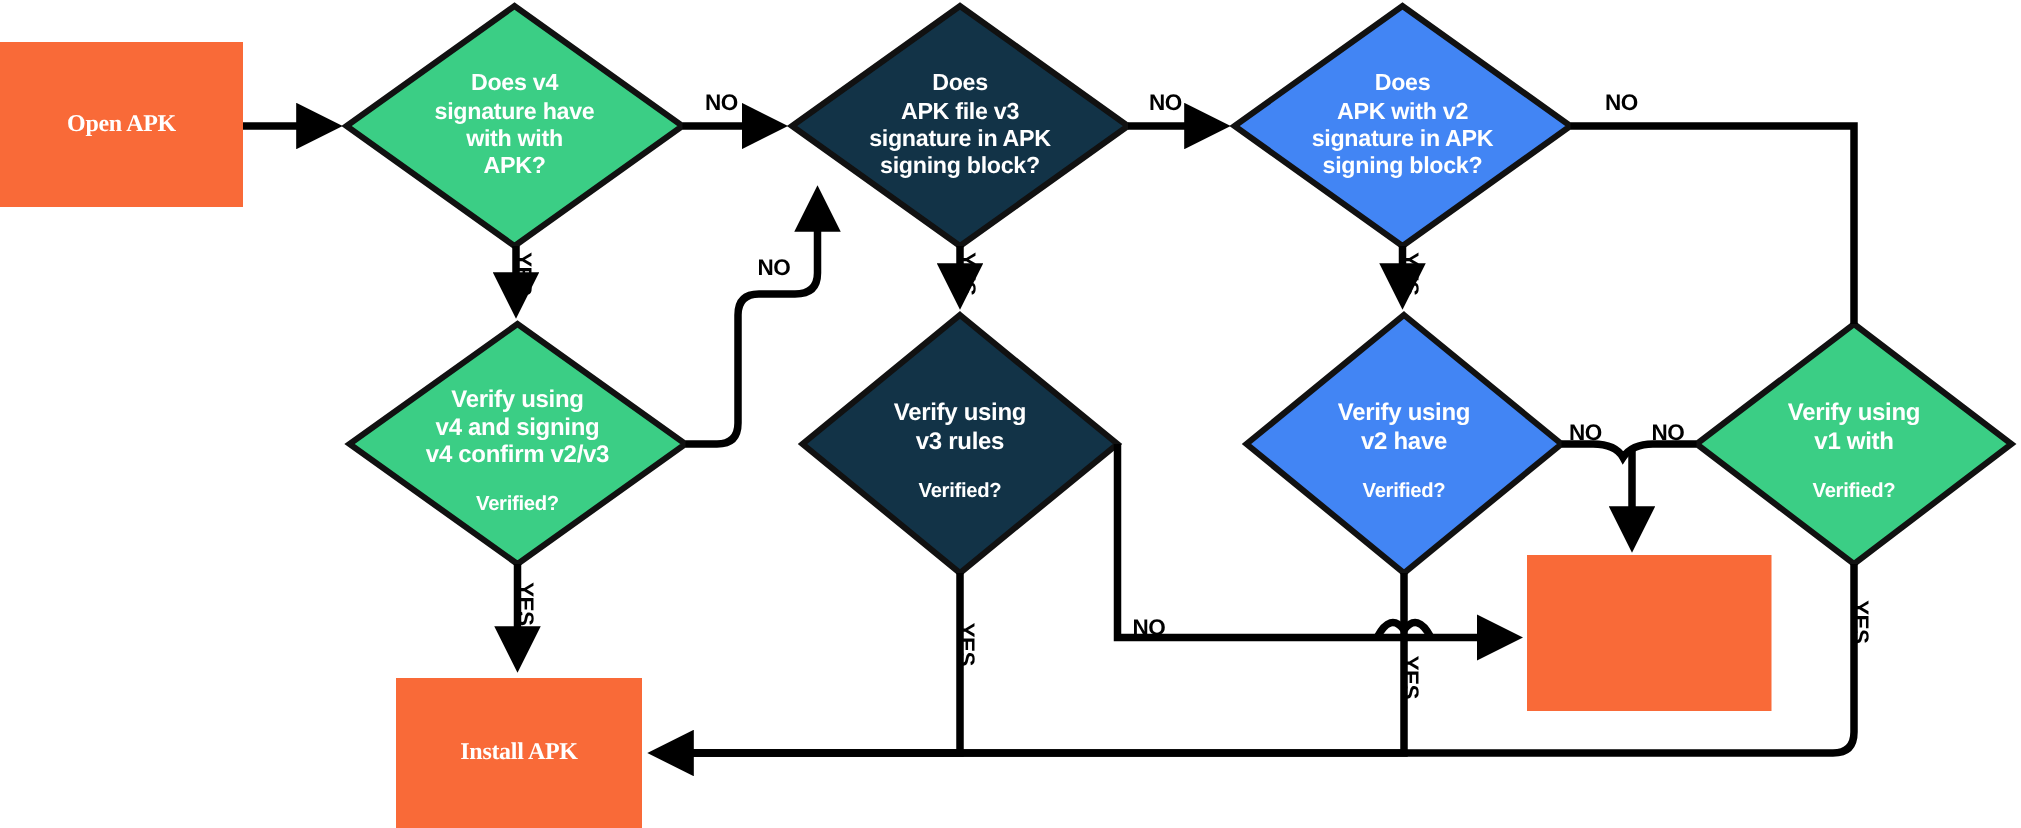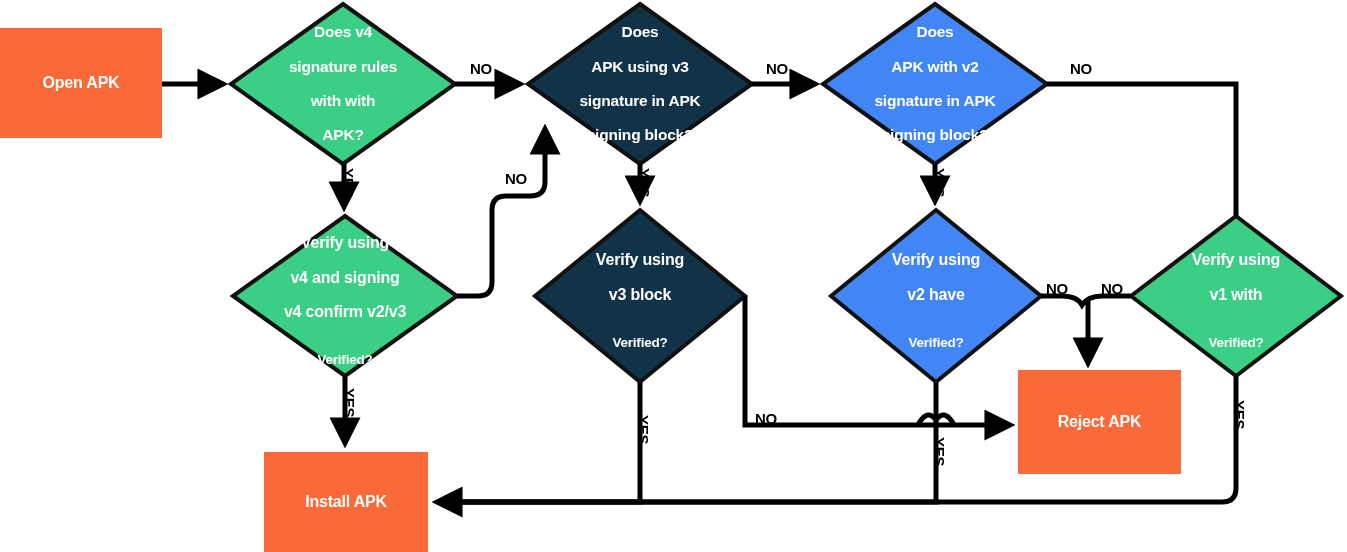--- a/index.html
+++ b/index.html
@@ -7,25 +7,25 @@
   #stage{position:relative;width:1347px;height:552px;background:#fff;overflow:hidden;}
   #stage svg{position:absolute;left:0;top:0;width:1347px;height:552px;}
   .edge{fill:none;stroke:#000000;stroke-width:5;}
   .arrowhead{fill:#000000;}
   .nodeshape{stroke:#111111;stroke-width:4;}
   .nodetext{
      position:absolute;display:flex;flex-direction:column;
      align-items:center;justify-content:center;
      color:#ffffff;font-weight:bold;text-align:center;
      font-family:"Liberation Sans", sans-serif;
-     line-height:1.18;letter-spacing:-0.2px;gap:16px;
+     line-height:1.18;letter-spacing:-0.2px;
   }
   .nodetext .ln{display:block;white-space:nowrap;}
   .sub{margin-top:14px;font-size:13.5px;}
-  .boxtext{font-size:16px;}
+  .boxtext{font-size:16px;font-family:Liberation Serif, serif;}
   .dia-q{font-size:15.5px;}
   .dia-v{font-size:16px;}
   .edgelabel{
      position:absolute;color:#000000;font-weight:bold;
      font-family:"Liberation Sans", sans-serif;
      font-size:15px;letter-spacing:-0.3px;white-space:nowrap;
   }
   .vert{transform-origin:0 0;}
 </style>
 </head>
@@ -91,71 +91,68 @@
 
     <path class="edge" d="M 1236 376 L 1236 488 Q 1236 502 1222 502 L 438 502"></path>
   </svg>
 
   <div class="nodetext boxtext" style="left:0px;top:28px;width:162px;height:110px;">
     <span class="ln">Open APK</span>
   </div>
 
   <div class="nodetext dia-q" style="left:253px;top:24px;width:180px;height:120px;">
     <span class="ln">Does v4</span>
-    <span class="ln">signature rules</span>
+    <span class="ln">signature have</span>
     <span class="ln">with with</span>
     <span class="ln">APK?</span>
   </div>
 
   <div class="nodetext dia-q" style="left:542px;top:24px;width:196px;height:120px;">
     <span class="ln">Does</span>
-    <span class="ln">APK using v3</span>
+    <span class="ln">APK file v3</span>
     <span class="ln">signature in APK</span>
     <span class="ln">signing block?</span>
   </div>
 
   <div class="nodetext dia-q" style="left:837px;top:24px;width:196px;height:120px;">
     <span class="ln">Does</span>
     <span class="ln">APK with v2</span>
     <span class="ln">signature in APK</span>
     <span class="ln">signing block?</span>
   </div>
 
   <div class="nodetext dia-v" style="left:237px;top:246px;width:216px;height:110px;">
     <span class="ln">Verify using</span>
     <span class="ln">v4 and signing</span>
     <span class="ln">v4 confirm v2/v3</span>
     <span class="ln sub">Verified?</span>
   </div>
 
   <div class="nodetext dia-v" style="left:548px;top:246px;width:184px;height:110px;">
     <span class="ln">Verify using</span>
-    <span class="ln">v3 block</span>
+    <span class="ln">v3 rules</span>
     <span class="ln sub">Verified?</span>
   </div>
 
   <div class="nodetext dia-v" style="left:844px;top:246px;width:184px;height:110px;">
     <span class="ln">Verify using</span>
     <span class="ln">v2 have</span>
     <span class="ln sub">Verified?</span>
   </div>
 
   <div class="nodetext dia-v" style="left:1144px;top:246px;width:184px;height:110px;">
     <span class="ln">Verify using</span>
     <span class="ln">v1 with</span>
     <span class="ln sub">Verified?</span>
   </div>
 
   <div class="nodetext boxtext" style="left:264px;top:452px;width:164px;height:100px;border-radius:23px;">
     <span class="ln">Install APK</span>
   </div>
 
-  <div class="nodetext boxtext" style="left:1018px;top:370px;width:163px;height:104px;">
-    <span class="ln">Reject APK</span>
-  </div>
 
   <div class="edgelabel" style="left:470px;top:60px;">NO</div>
 
   <div class="edgelabel" style="left:766px;top:60px;">NO</div>
 
   <div class="edgelabel" style="left:1070px;top:60px;">NO</div>
 
   <div class="edgelabel vert" style="left:357px;top:168px;transform:rotate(90deg);">YES</div>
 
   <div class="edgelabel vert" style="left:653px;top:168px;transform:rotate(90deg);">YES</div>

